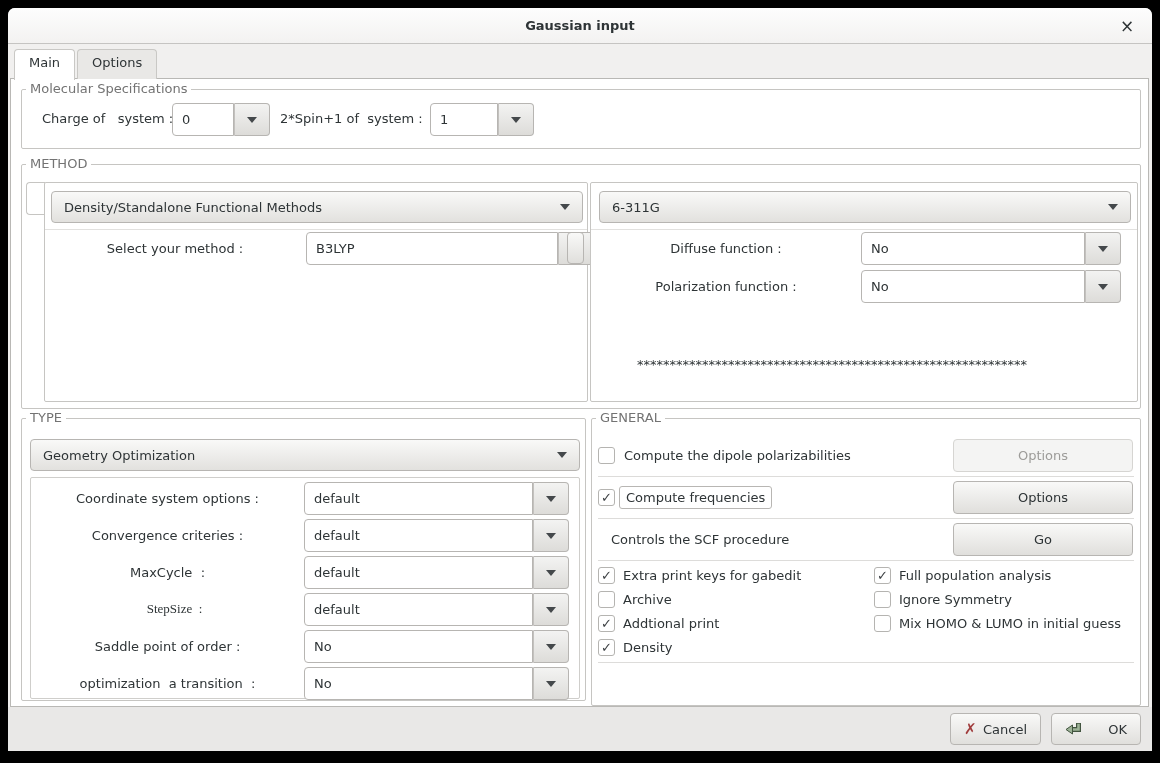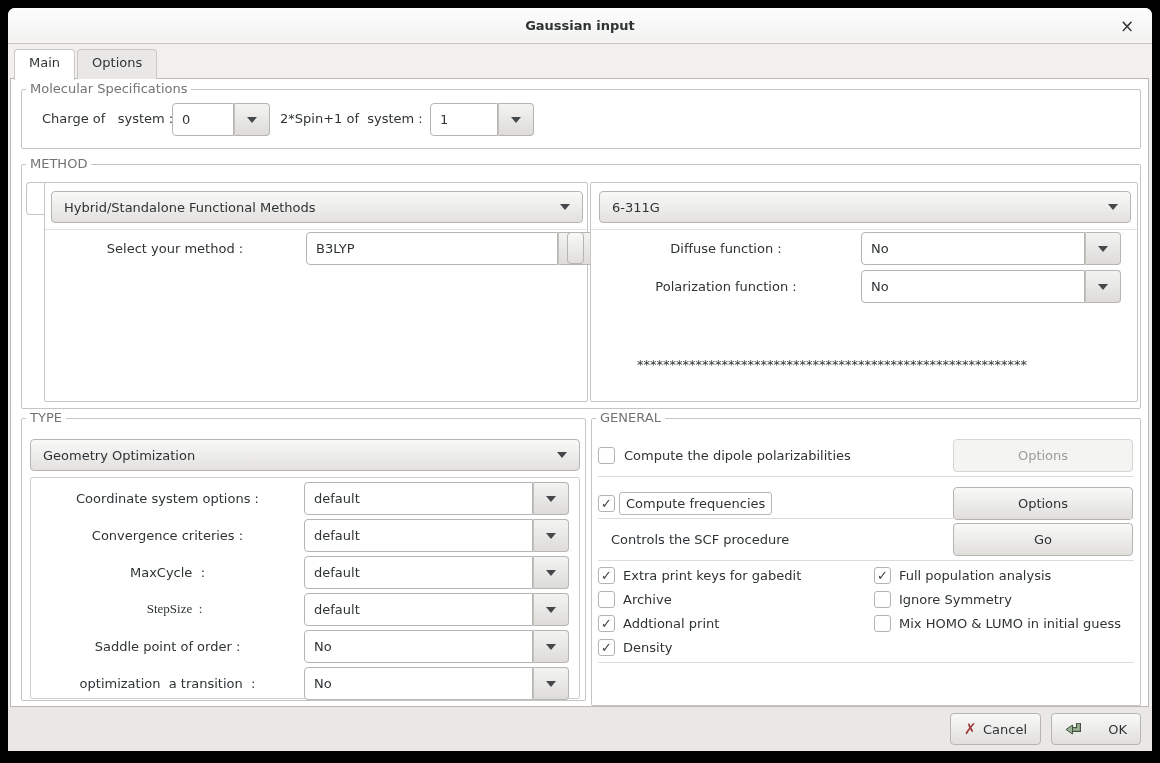--- a/index.html
+++ b/index.html
@@ -141,21 +141,21 @@
       </div>
     </div>
 
     <div class="group" style="left:10px; top:85px; width:1120px; height:245px;">
       <span class="legend">METHOD</span>
 
       <div class="stub-tab" style="left:4px; top:17px; width:19px; height:33px;"></div>
 
       <div class="panel" style="left:22px; top:17px; width:544px; height:220px;">
         <div class="combo" style="left:6px; top:8px; width:532px;">
-          <span>Hybrid/Standalone Functional Methods</span>
+          <span>Density/Standalone Functional Methods</span>
           <span class="tri"></span>
         </div>
         <div class="hsep" style="top:46px;"></div>
         <div class="center-lbl lbl" style="left:0; top:49px; width:260px;">Select your method :</div>
         <div class="combo-entry" style="left:261px; top:49px; width:288px;">
           <span class="entry">B3LYP</span>
           <span class="arrow-btn">
               <span class="tri"></span>
             </span>
         </div>
@@ -245,21 +245,21 @@
     <div class="group" style="left:580px; top:339px; width:550px; height:288px;">
       <span class="legend">GENERAL</span>
 
       <div class="grow" style="top:16px;">
         <span class="checkbox"></span>
         <span class="rowlbl">Compute the dipole polarizabilities</span>
         <div class="btn disabled">Options</div>
       </div>
       <div class="sepline" style="top:57px;"></div>
 
-      <div class="grow" style="top:64px;">
+      <div class="grow" style="top:58px;">
         <span class="checkbox checked"></span>
         <span class="rowlbl focus-frame" style="margin-left:4px;">Compute frequencies</span>
         <div class="btn">Options</div>
       </div>
       <div class="sepline" style="top:99px;"></div>
 
       <div class="grow" style="top:100px;">
         <span class="rowlbl" style="margin-left:13px;">Controls the SCF procedure</span>
         <div class="btn">Go</div>
       </div>

